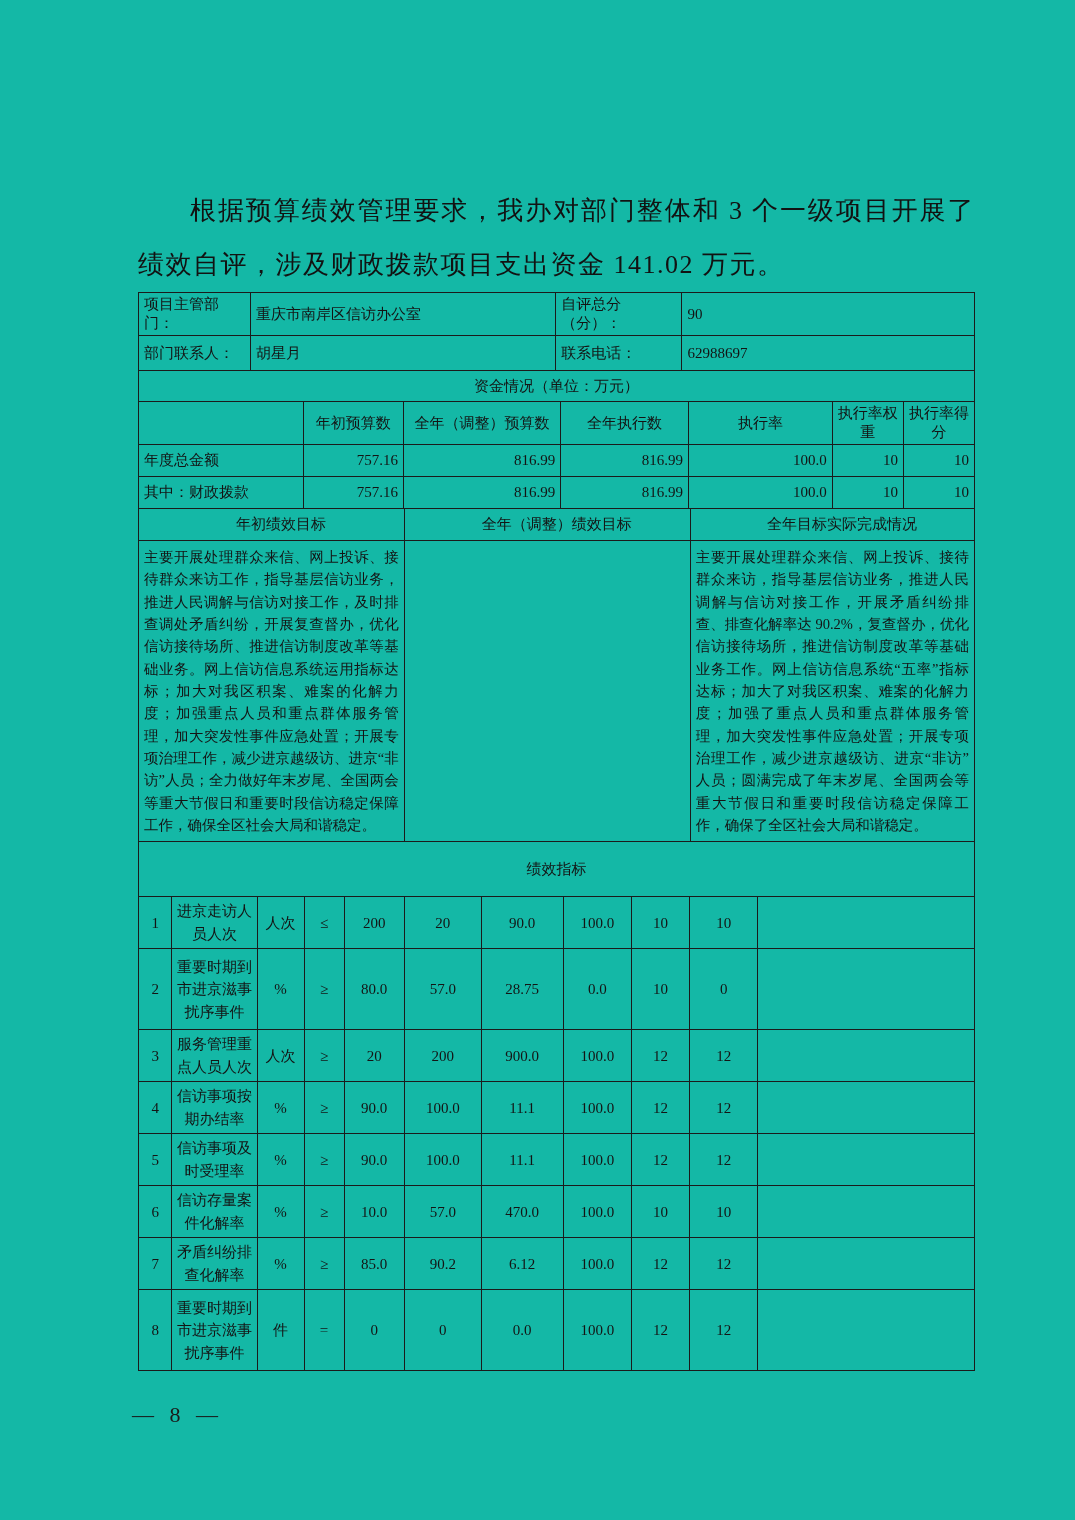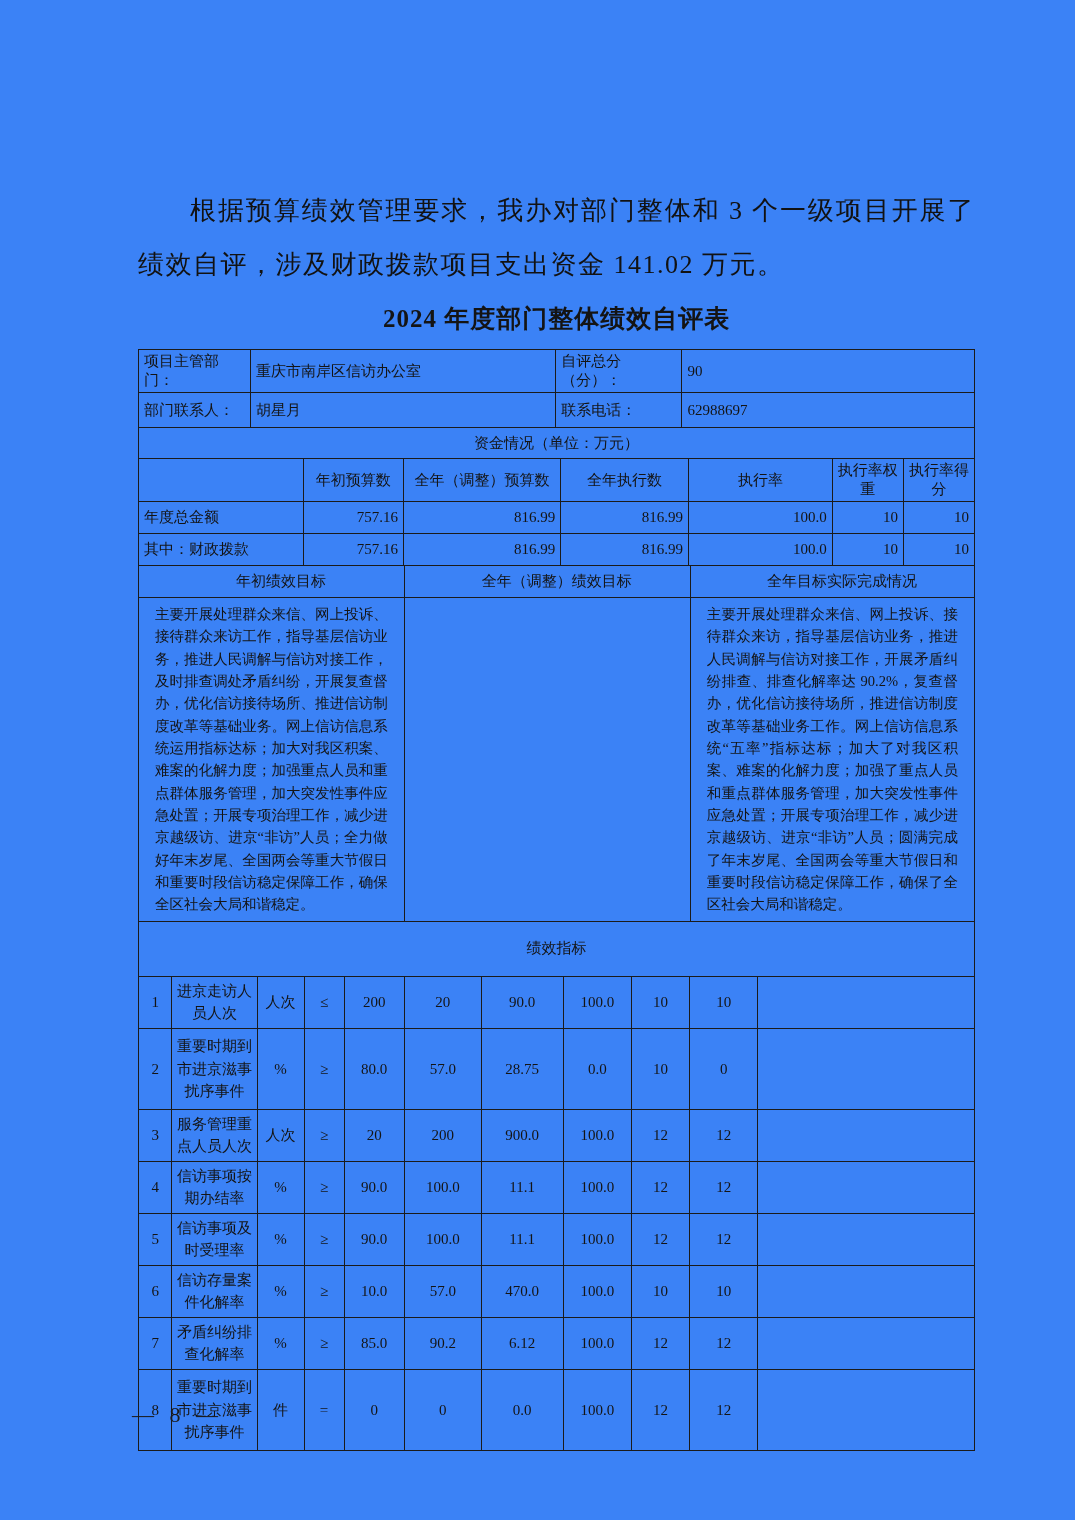--- a/index.html
+++ b/index.html
@@ -1,48 +1,47 @@
 <!DOCTYPE html>
 <html lang="zh"><head>
 <meta charset="utf-8">
 <style>
   html,body{margin:0;padding:0;background:#ffffff;}
-  .doc{position:relative;width:1075px;height:1520px;background:#3b82f6;overflow:hidden;
+  .doc{position:relative;width:1075px;height:1520px;background:#14b8a6;overflow:hidden;
        font-family:"Liberation Serif","DejaVu Serif",serif;color:#141414;}
   .content{position:absolute;left:138px;top:184px;width:837px;}
   .intro{margin:0;font-size:26px;line-height:2.08;text-indent:2em;text-align:justify;
          letter-spacing:1.5px;color:#121212;}
   .doc-title{margin:10px 0 14px 0;font-size:25px;font-weight:bold;text-align:center;letter-spacing:1px;}
   .stack table{width:100%;border-collapse:collapse;table-layout:fixed;font-size:15px;color:#141414;}
   .stack table + table{margin-top:-1px;}
   td{border:1px solid #1b1b1b;padding:2px 5px;vertical-align:middle;word-break:break-all;}
   .l{text-align:left;}
   .num{text-align:right;margin-left:32px;}
   .row-info td{height:30px;}
   .band td{height:26px;text-align:center;}
   .band-tall td{height:50px;text-align:center;}
   .fund-head td{height:30px;text-align:center;}
   .fund-row td{height:27px;}
   .goal-head td{height:27px;text-align:center;padding-left:24px;}
-  .goal-body td{height:256px;vertical-align:top;text-align:justify;padding:5px 16px;
+  .goal-body td{height:256px;vertical-align:top;text-align:justify;padding:5px 5px;
                 line-height:1.54;font-size:14.5px;}
   .ind-head td{height:52px;text-align:center;line-height:1.55;padding:2px 3px;}
   .ind-row td{height:44px;text-align:center;line-height:1.5;padding:3px 3px;}
   .ind-row.tall td{height:74px;}
   .page-num{position:absolute;left:132px;top:1402px;font-size:22px;letter-spacing:5px;color:#1a1a1a;}
 </style>
 </head>
 <body>
 
 <div class="doc">
   <div class="content">
 
     <p class="intro">根据预算绩效管理要求，我办对部门整体和 3 个一级项目开展了绩效自评，涉及财政拨款项目支出资金 141.02 万元。</p>
 
-    <h1 class="doc-title">2024 年度部门整体绩效自评表</h1>
 
     <div class="stack">
 
       <table>
         <colgroup>
             <col style="width:13.4%">
             <col style="width:36.5%">
             <col style="width:15.1%">
             <col style="width:35.0%">
           </colgroup>

